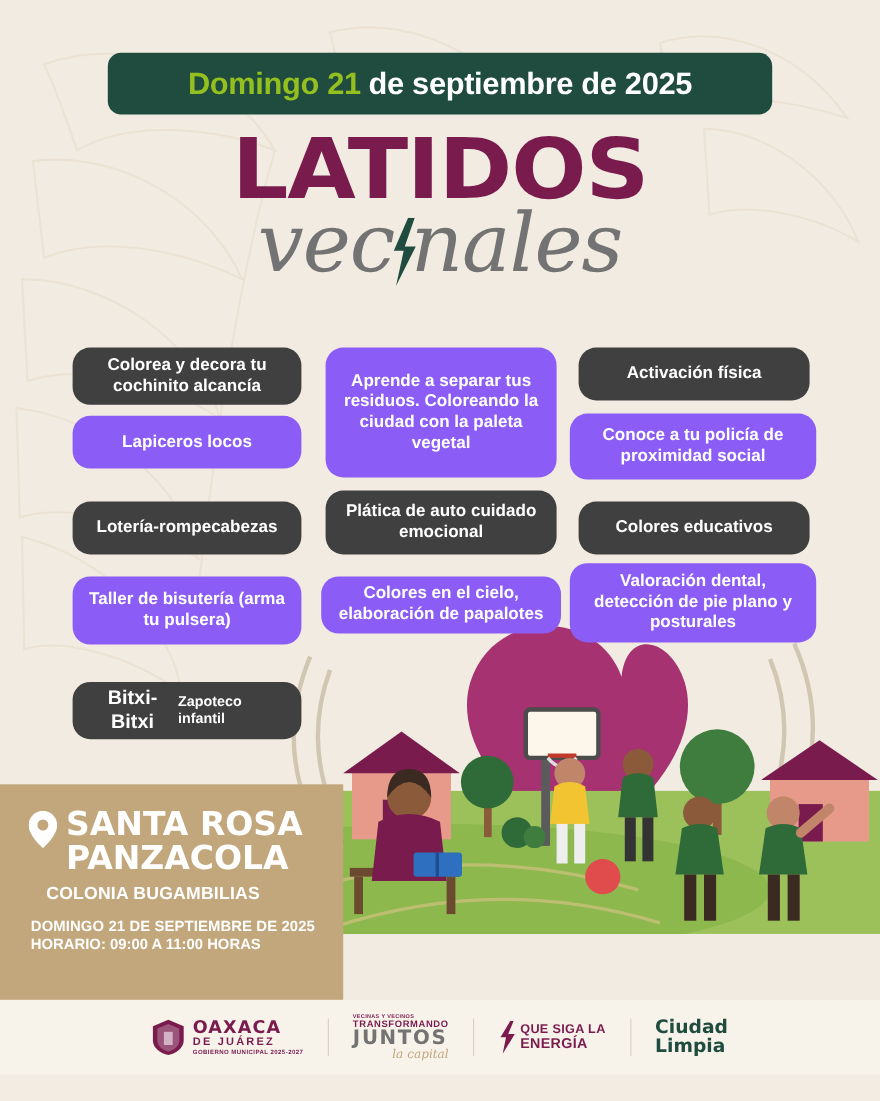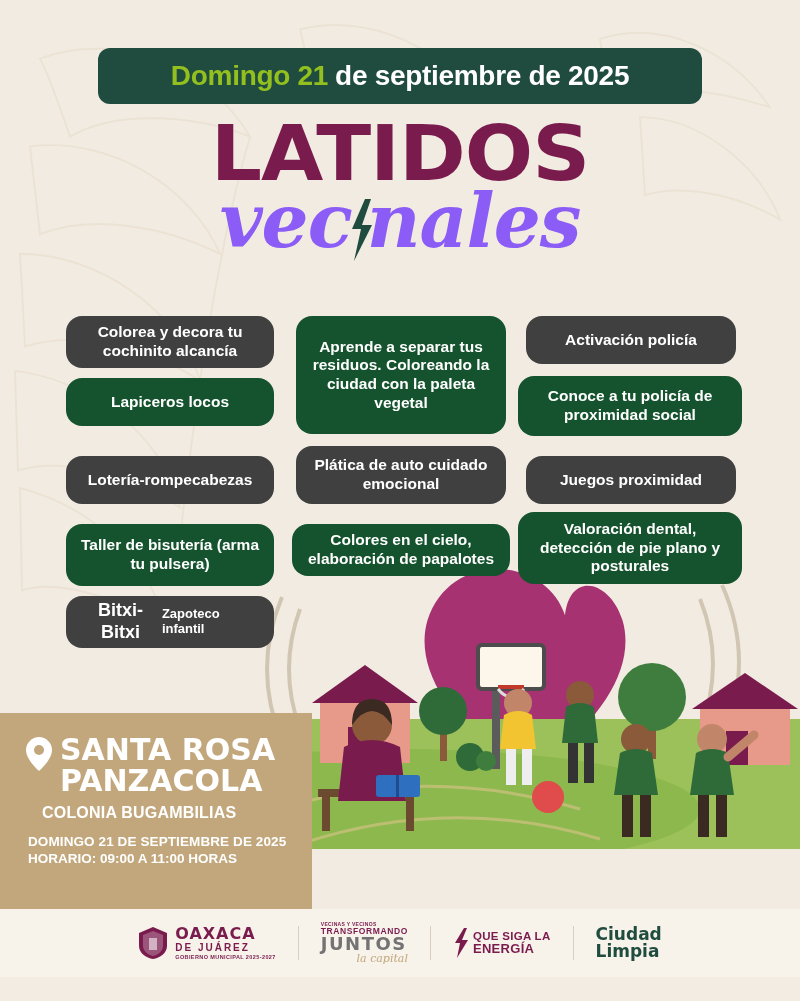--- a/index.html
+++ b/index.html
@@ -62,23 +62,23 @@
     color:#7a1b4e;
     line-height:0.95;
     display:block;
     transform:scaleX(1.06);
   }
   .title-sub {
     display:block;
     margin-top:-6px;
     font-family:"DejaVu Serif", serif;
     font-style:italic;
-    font-weight:bold;
+    font-weight:normal;
     font-size:74px;
-    color:#8b5cf6;
+    color:#737373;
     line-height:1;
     letter-spacing:-1px;
   }
   .bolt {
     display:inline-block;
     width:15px; height:50px;
     position:relative;
     vertical-align:-6px;
   }
   .bolt svg { position:absolute; top:-4px; left:-6px; }
@@ -92,28 +92,28 @@
     text-align:center;
     display:flex;
     align-items:center;
     justify-content:center;
     padding:8px 12px;
     font-size:15.5px;
     font-weight:bold;
     line-height:1.2;
   }
   .c-maroon { background:#404040; }
-  .c-green  { background:#14532d; }
+  .c-green  { background:#8b5cf6; }
 
   
   .chip.a1 { left:66px;  top:0;    width:208px; height:52px; }
   .chip.a2 { left:66px;  top:62px; width:208px; height:48px; }
   .chip.a3 { left:66px;  top:140px;width:208px; height:48px; }
   .chip.a4 { left:66px;  top:208px;width:208px; height:62px; }
-  .chip.a5 { left:66px;  top:280px;width:208px; height:52px;padding-left:14px; }
+  .chip.a5 { left:66px;  top:304px;width:208px; height:52px;padding-left:14px; }
   
   .chip.b1 { left:296px; top:0;    width:210px; height:118px; }
   .chip.b2 { left:296px; top:130px;width:210px; height:58px; }
   .chip.b3 { left:292px; top:208px;width:218px; height:52px; }
   
   .chip.c1 { left:526px; top:0;    width:210px; height:48px; }
   .chip.c2 { left:518px; top:60px; width:224px; height:60px; }
   .chip.c3 { left:526px; top:140px;width:210px; height:48px; }
   .chip.c4 { left:518px; top:196px;width:224px; height:72px; }
 
@@ -251,23 +251,23 @@
     <div class="chip c-green  a4">Taller de bisutería (arma tu pulsera)</div>
     <div class="chip c-maroon a5">
       <span>Bitxi-Bitxi</span>
       <span class="small">Zapoteco infantil</span>
     </div>
 
     <div class="chip c-green  b1">Aprende a separar tus residuos. Coloreando la ciudad con la paleta vegetal</div>
     <div class="chip c-maroon b2">Plática de auto cuidado emocional</div>
     <div class="chip c-green  b3">Colores en el cielo, elaboración de papalotes</div>
 
-    <div class="chip c-maroon c1">Activación policía</div>
+    <div class="chip c-maroon c1">Activación física</div>
     <div class="chip c-green  c2">Conoce a tu policía de proximidad social</div>
-    <div class="chip c-maroon c3">Juegos proximidad</div>
+    <div class="chip c-maroon c3">Colores educativos</div>
     <div class="chip c-green  c4">Valoración dental, detección de pie plano y posturales</div>
   </div>
 
   <div class="illus">
     <svg viewBox="0 0 800 360">
 
       <g>
         <path d="M560,115 c-16,-48 -92,-52 -110,4 c-10,34 12,74 58,110 c8,6 14,12 20,18 c6,-6 12,-12 20,-18 c46,-36 68,-76 58,-110 c-10,-32 -42,-40 -46,-4 Z" fill="#a63271" transform="translate(-60,-30) scale(1.25) translate(-60,10)"></path>
       </g>
 

